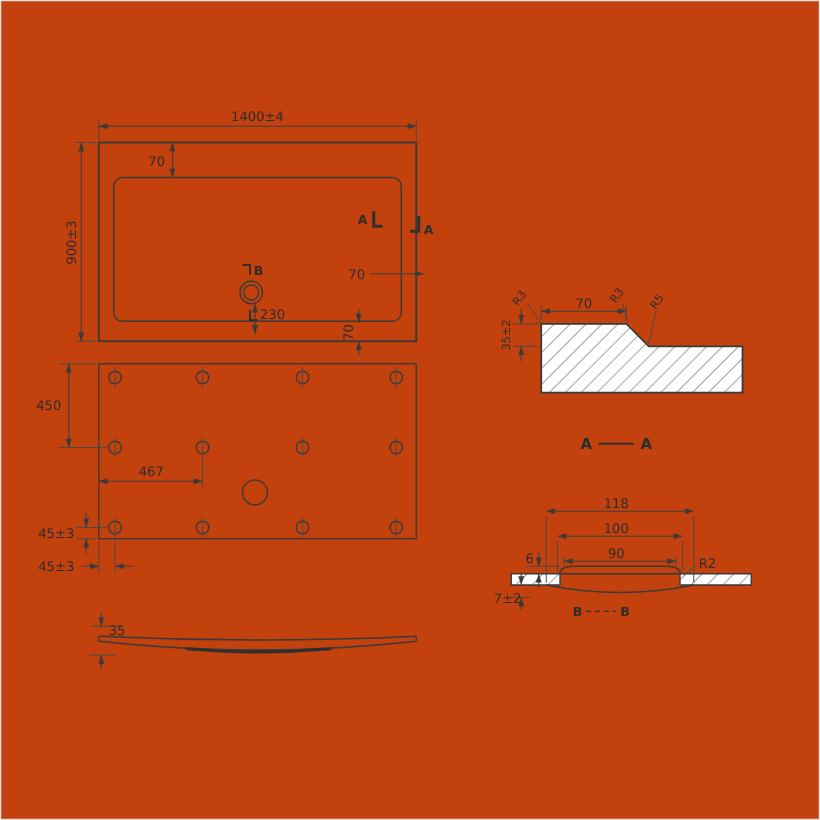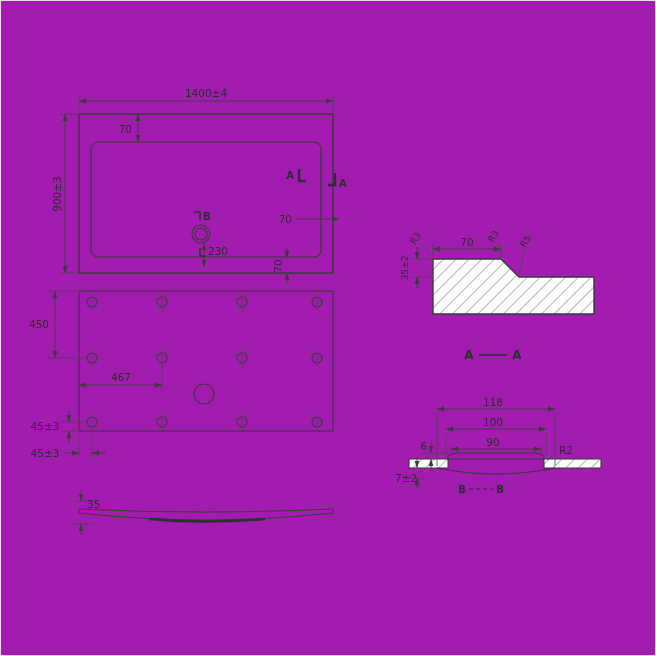--- a/index.html
+++ b/index.html
@@ -1,17 +1,17 @@
 <!DOCTYPE html>
 <html><head>
 <meta charset="utf-8">
 <style>
   html,body{margin:0;padding:0;background:#ffffff;}
   .sheet{
-    width:656px;height:656px;position:relative;background:#a21caf;
+    width:656px;height:656px;position:relative;background:#c2410c;
     border:1px solid #e3e3e3;box-sizing:border-box;overflow:hidden;
     font-family:"DejaVu Sans", sans-serif;
     text-align:right;
   }
   svg{position:absolute;left:0;top:0;}
   svg text{font-family:"DejaVu Sans", sans-serif;fill:#2d2d2d;font-size:10.5px;}
   .sm{font-size:9px;}
   .sec{font-size:12px;font-weight:bold;}
   .sec-sm{font-size:10px;font-weight:bold;}
   .outline{fill:none;stroke:#3a3a3a;stroke-width:1.5;}

